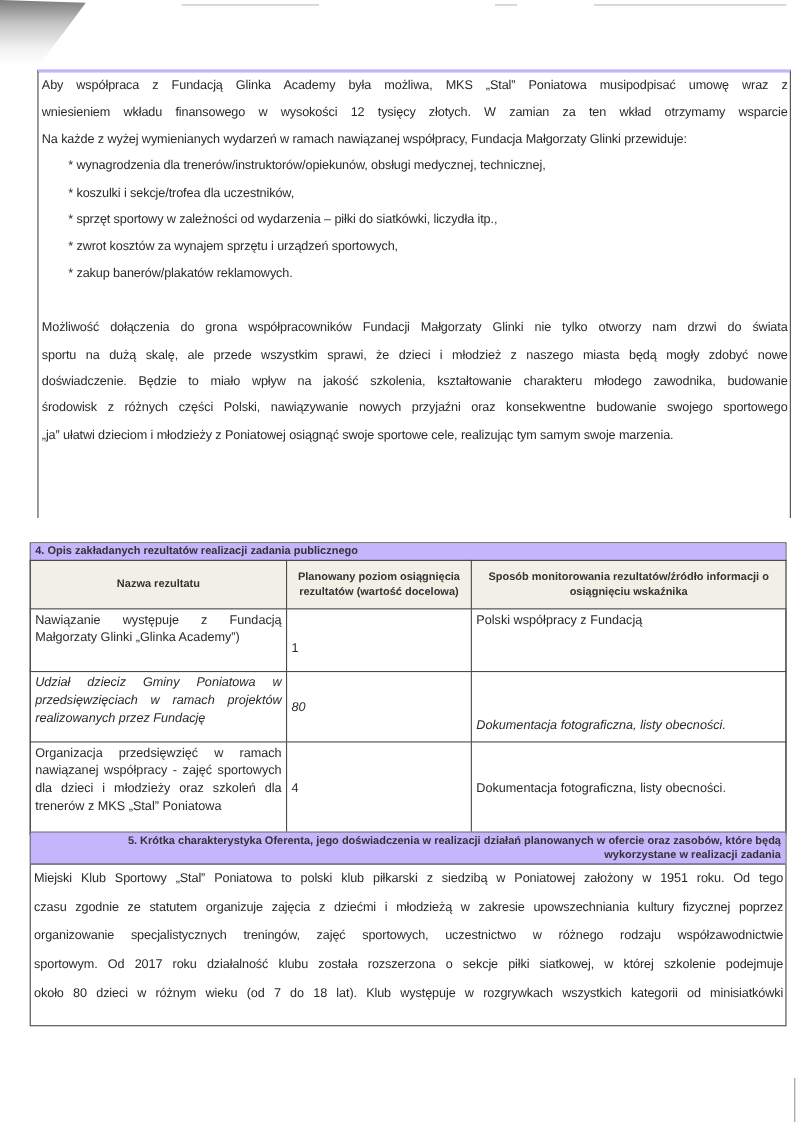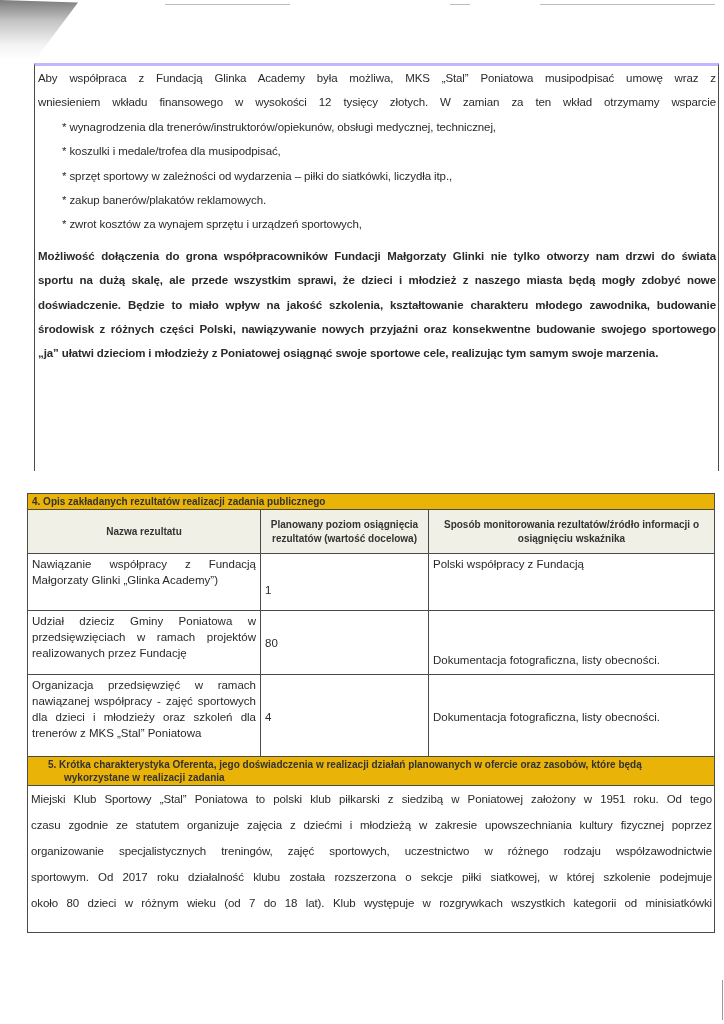--- a/index.html
+++ b/index.html
@@ -18,21 +18,21 @@
       position: absolute; border: 1px solid #4a4a4a; background: #fff;
     }
     .para {
       font-size: 11.5px; line-height: 24.4px; text-align: justify; text-align-last: left;
       margin: 0; padding: 0 2px 0 3px; letter-spacing: -0.1px;
     }
     .para .ln { display: block; white-space: nowrap; text-align-last: justify; }
     .para .ln.last { text-align-last: left; }
     .bullet { display: block; white-space: nowrap; margin-left: 24px; }
     .sec-head {
-      background: #eab308; border-bottom: 1px solid #4a4a4a;
+      background: #c4b5fd; border-bottom: 1px solid #4a4a4a;
       font-weight: bold; font-size: 10px; line-height: 13px; padding: 1px 4px;
       color: #333;
     }
     table.res {
       border-collapse: collapse; width: 100%; font-size: 11.5px;
     }
     table.res th {
       background: #f1f0e6; font-weight: bold; font-size: 10px; color: #333;
       border: 1px solid #4a4a4a; padding: 2px 4px; line-height: 14px; text-align: center; vertical-align: middle;
     }
@@ -49,29 +49,30 @@
 
 <div class="corner-shadow"></div>
 <div class="top-rule" style="left:165px;width:125px;"></div>
 <div class="top-rule" style="left:450px;width:20px;"></div>
 <div class="top-rule" style="left:540px;width:175px;"></div>
 
 <div class="box" style="left:34px; top:63px; width:683px; height:405px; border-top:3px solid #c4b5fd; border-bottom:none;">
   <div class="para" style="padding-top:0px;">
     <span class="ln">Aby współpraca z Fundacją Glinka Academy była możliwa, MKS „Stal” Poniatowa musipodpisać umowę wraz z</span>
     <span class="ln">wniesieniem wkładu finansowego w wysokości 12 tysięcy złotych. W zamian za ten wkład otrzymamy wsparcie</span>
+    <span class="ln last">Na każde z wyżej wymienianych wydarzeń w ramach nawiązanej współpracy, Fundacja Małgorzaty Glinki przewiduje:</span>
   </div>
   <div class="para">
     <span class="bullet">* wynagrodzenia dla trenerów/instruktorów/opiekunów, obsługi medycznej, technicznej,</span>
-    <span class="bullet">* koszulki i medale/trofea dla musipodpisać,</span>
+    <span class="bullet">* koszulki i sekcje/trofea dla uczestników,</span>
     <span class="bullet">* sprzęt sportowy w zależności od wydarzenia – piłki do siatkówki, liczydła itp.,</span>
+    <span class="bullet">* zwrot kosztów za wynajem sprzętu i urządzeń sportowych,</span>
     <span class="bullet">* zakup banerów/plakatów reklamowych.</span>
-    <span class="bullet">* zwrot kosztów za wynajem sprzętu i urządzeń sportowych,</span>
   </div>
-  <div class="para" style="margin-top:7px;font-weight:bold;">
+  <div class="para" style="margin-top:25px;">
     <span class="ln">Możliwość dołączenia do grona współpracowników Fundacji Małgorzaty Glinki nie tylko otworzy nam drzwi do świata</span>
     <span class="ln">sportu na dużą skalę, ale przede wszystkim sprawi, że dzieci i młodzież z naszego miasta będą mogły zdobyć nowe</span>
     <span class="ln">doświadczenie. Będzie to miało wpływ na jakość szkolenia, kształtowanie charakteru młodego zawodnika, budowanie</span>
     <span class="ln">środowisk z różnych części Polski, nawiązywanie nowych przyjaźni oraz konsekwentne budowanie swojego sportowego</span>
     <span class="ln last">„ja” ułatwi dzieciom i młodzieży z Poniatowej osiągnąć swoje sportowe cele, realizując tym samym swoje marzenia.</span>
   </div>
 </div>
 
 <div class="box" style="left:27px; top:493px; width:686px;">
   <div class="sec-head">4. Opis zakładanych rezultatów realizacji zadania publicznego</div>
@@ -83,40 +84,40 @@
       </colgroup>
     <thead>
       <tr style="height:44px;">
         <th>Nazwa rezultatu</th>
         <th>Planowany poziom osiągnięcia rezultatów (wartość docelowa)</th>
         <th>Sposób monitorowania rezultatów/źródło informacji o osiągnięciu wskaźnika</th>
       </tr>
     </thead>
     <tbody>
       <tr style="height:57px;">
-        <td class="name">Nawiązanie współpracy z Fundacją Małgorzaty Glinki „Glinka Academy”)</td>
+        <td class="name">Nawiązanie występuje z Fundacją Małgorzaty Glinki „Glinka Academy”)</td>
         <td class="val" style="vertical-align:bottom !important; padding-bottom:12px;">1</td>
         <td style="vertical-align:top;">Polski współpracy z Fundacją</td>
       </tr>
-      <tr style="height:64px;">
+      <tr style="height:64px;font-style:italic;">
         <td class="name">Udział dzieciz Gminy Poniatowa w przedsięwzięciach w ramach projektów realizowanych przez Fundację</td>
         <td class="val">80</td>
         <td class="src" style="vertical-align:bottom !important; padding-bottom:6px;">Dokumentacja fotograficzna, listy obecności.</td>
       </tr>
       <tr style="height:84px;">
         <td class="name">Organizacja przedsięwzięć w ramach nawiązanej współpracy - zajęć sportowych dla dzieci i młodzieży oraz szkoleń dla trenerów z MKS „Stal” Poniatowa</td>
         <td class="val">4</td>
         <td class="src">Dokumentacja fotograficzna, listy obecności.</td>
       </tr>
     </tbody>
   </table>
 </div>
 
 <div class="box" style="left:27px; top:756px; width:686px; height:175px;">
-  <div class="sec-head" style="padding-left:20px; text-indent:0;">
+  <div class="sec-head" style="padding-left:20px; text-indent:0;text-align:right;">
     <span style="display:block; padding-left:16px; text-indent:-16px;">5. Krótka charakterystyka Oferenta, jego doświadczenia w realizacji działań planowanych w ofercie oraz zasobów, które będą wykorzystane w realizacji zadania</span>
   </div>
   <div class="para" style="line-height:26px; padding-top:0;">
     <span class="ln">Miejski Klub Sportowy „Stal” Poniatowa to polski klub piłkarski z siedzibą w Poniatowej założony w 1951 roku. Od tego</span>
     <span class="ln">czasu zgodnie ze statutem organizuje zajęcia z dziećmi i młodzieżą w zakresie upowszechniania kultury fizycznej poprzez</span>
     <span class="ln">organizowanie specjalistycznych treningów, zajęć sportowych, uczestnictwo w różnego rodzaju współzawodnictwie</span>
     <span class="ln">sportowym. Od 2017 roku działalność klubu została rozszerzona o sekcje piłki siatkowej, w której szkolenie podejmuje</span>
     <span class="ln">około 80 dzieci w różnym wieku (od 7 do 18 lat). Klub występuje w rozgrywkach wszystkich kategorii od minisiatkówki</span>
   </div>
 </div>

